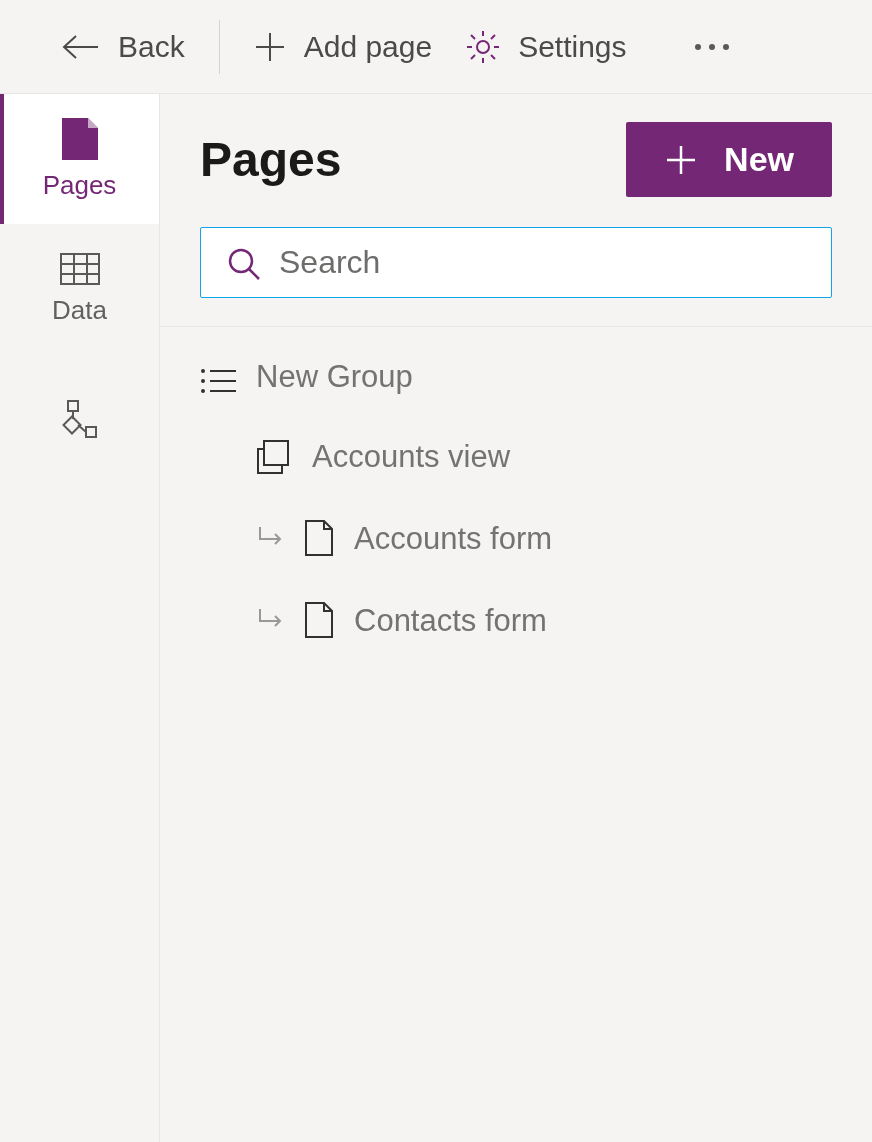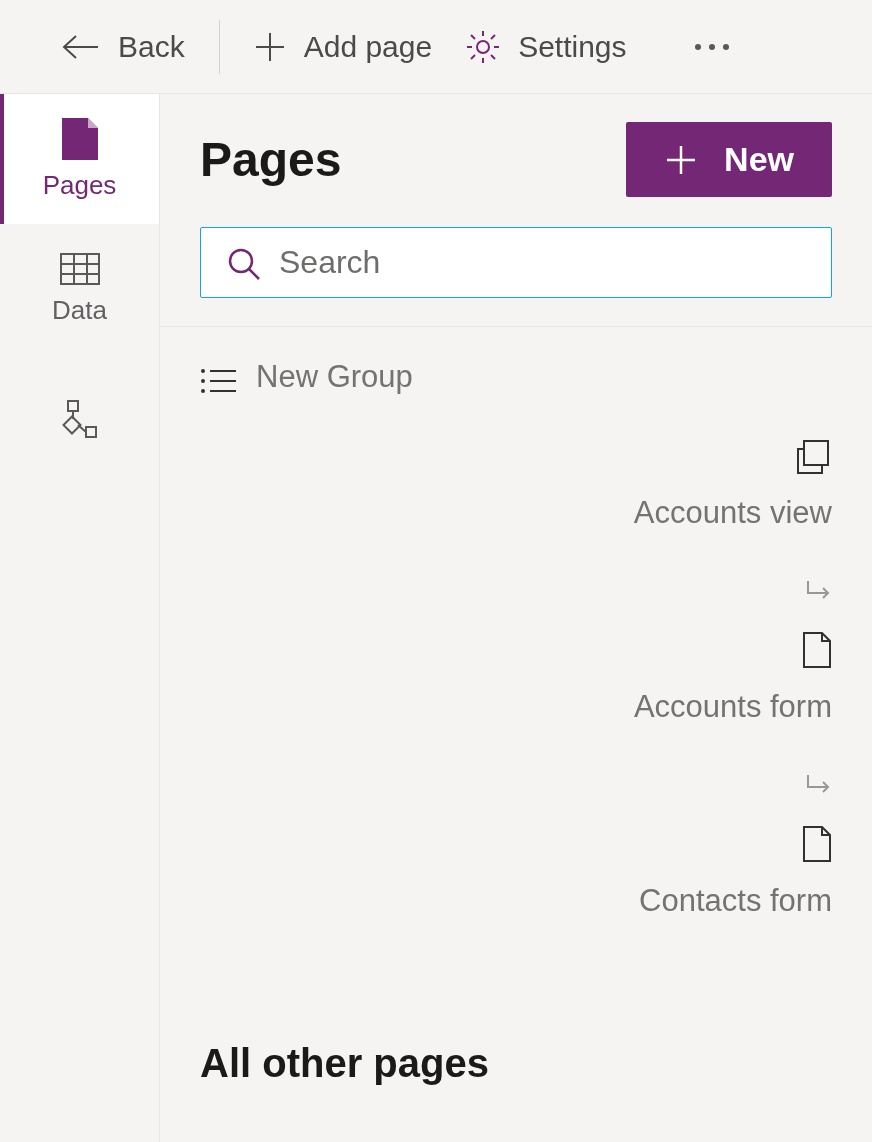--- a/index.html
+++ b/index.html
@@ -132,21 +132,21 @@
     .tree { padding: 10px 40px; }
     .tree-row {
       display: flex;
       align-items: flex-end;
       gap: 20px;
       font-size: 31px;
       color: #737373;
       padding: 22px 0;
       cursor: pointer;
     }
-    .indent-1 { padding-left: 56px; flex-direction: column; }
+    .indent-1 { padding-left: 56px; }
     .branch-icon { color: #9a9896; }
 
     
     .icon svg { display:block; }
   </style>
 </head>
 <body>
 
 <div class="toolbar">
   <div class="toolbar-item">
@@ -308,17 +308,14 @@
         <span class="icon">
           <svg width="30" height="38" viewBox="0 0 30 38" fill="none" stroke="#323130" stroke-width="2">
             <path d="M2 2 H20 L28 10 V36 H2 Z"></path>
               <polyline points="20,2 20,10 28,10"></polyline>
           </svg>
         </span>
         <span>Contacts form</span>
       </div>
     </div>
 
-    <div class="section" style="margin-top:60px;">
-      <div class="section-title">All other pages</div>
-    </div>
   </div>
 </div>
 
 </body></html>

